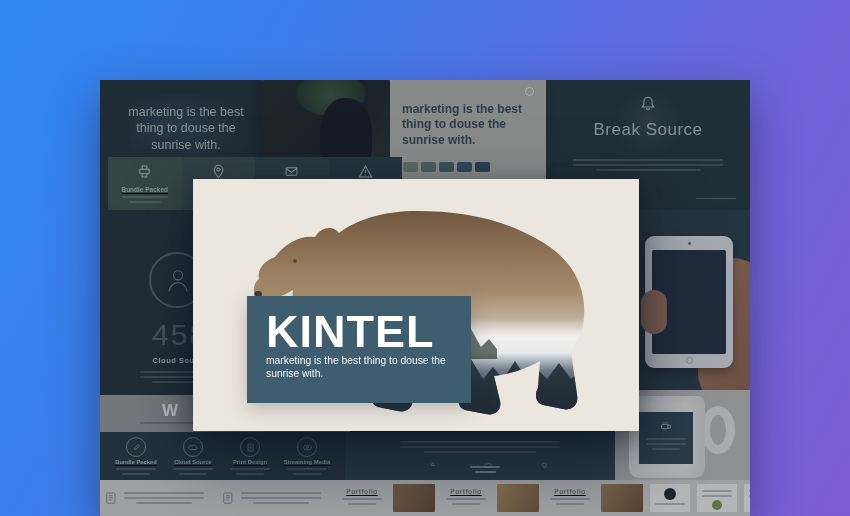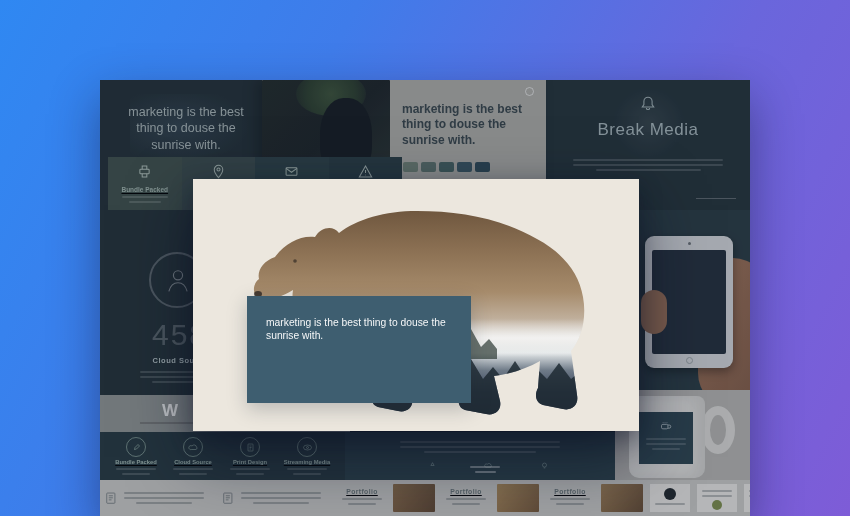--- a/index.html
+++ b/index.html
@@ -123,21 +123,21 @@
   .bars.d i{background:rgba(50,60,65,.3);}
   .bars i.s{width:70%;margin-left:auto;margin-right:auto;}
 
   
   .hero{position:absolute;left:193px;top:179px;width:446px;height:252px;background:#ece7de;z-index:10;
     box-shadow:0 26px 60px rgba(10,15,35,.55),0 8px 20px rgba(10,15,35,.35);overflow:hidden;}
   .bear{position:absolute;left:52px;top:30px;width:356px;height:218px;}
   .kbox{position:absolute;left:54px;top:117px;width:224px;height:107px;background:#3e5e70;z-index:2;
     box-shadow:0 6px 18px rgba(30,45,55,.25);padding:13px 0 0 19px;}
   .ktitle{color:#ffffff;font-size:45px;font-weight:700;letter-spacing:1px;line-height:1;}
-  .ktag{margin-top:7px;color:rgba(255,255,255,.95);font-size:10.3px;line-height:1.3;font-weight:400;}
+  .ktag{color:rgba(255,255,255,.95);font-size:10.3px;line-height:1.3;font-weight:400;}
 </style>
 </head>
 <body>
 
 <div class="stage">
 
   <div class="collage">
 
     <div class="abs slideA">
       <div class="photoHint"></div>
@@ -214,21 +214,21 @@
           </div>
       </div>
     </div>
 
     <div class="abs bp">
       <div class="glow"></div>
       <svg viewBox="0 0 22 22" fill="none" stroke-width="1.3">
           <path d="M11 4a5 5 0 0 1 5 5v4l2 3H4l2-3V9a5 5 0 0 1 5-5z"></path>
           <path d="M9 17a2 2 0 0 0 4 0"></path>
         </svg>
-      <div class="t">Break Media</div>
+      <div class="t">Break Source</div>
       <div class="bars">
           <i></i>
           <i></i>
           <i class="s"></i>
         </div>
       <div class="dv"></div>
     </div>
 
     <div class="abs tabpanel">
       <div class="hand"></div>
@@ -465,20 +465,21 @@
       <path d="M16,92 C8,88 6,76 14,70 C12,62 18,52 30,48 C40,34 56,26 70,28 C76,18 88,16 94,24 C112,10 140,2 172,2 C216,2 258,10 292,30 C318,44 334,64 338,88 C342,110 336,130 326,142 L332,186 C334,196 327,202 318,200 L298,196 C291,194 289,186 293,179 L295,152 C281,160 265,165 249,167 L255,192 C257,201 250,207 241,205 L220,201 C213,199 212,191 216,185 L218,163 L162,161 L167,189 C169,198 162,204 153,202 L133,198 C126,196 125,188 129,182 L132,155 C112,149 97,138 89,122 L83,146 C80,156 71,159 63,154 L48,145 C41,141 42,133 48,129 L60,117 C50,105 46,93 48,81 C38,87 26,92 16,92 Z" fill="url(#fur)"></path>
       <g clip-path="url(#bearclip)">
         <rect x="0" y="110" width="356" height="38" fill="url(#mistg)"></rect>
         <path d="M30,150 L30,134 L40,134 L46,116 L54,134 L60,124 L68,136 L78,110 L88,136 L96,124 L104,136 L114,112 L124,136 L132,126 L140,138 L150,114 L160,138 L170,126 L178,138 L188,116 L198,138 L208,128 L216,138 L226,120 L236,138 L244,130 L252,140 L252,150 Z" fill="#2e3b35" opacity="0.7"></path>
         <path d="M90,218 L90,168 L100,148 L110,168 L118,154 L128,170 L140,146 L152,170 L160,156 L170,170 L182,148 L194,170 L204,158 L214,170 L226,150 L238,170 L248,158 L258,170 L270,152 L282,170 L292,160 L302,170 L314,154 L326,170 L336,162 L346,170 L356,166 L356,218 Z" fill="#1f2a33" opacity="0.85"></path>
       </g>
       <ellipse cx="13" cy="85" rx="4" ry="3" fill="#241f1c" opacity="0.75"></ellipse>
       <circle cx="50" cy="52" r="1.8" fill="#241f1c" opacity="0.6"></circle>
     </svg>
     <div class="kbox">
+      <div class="ktitle">KINTEL</div>
       <div class="ktag">
         <span>marketing is the best thing to douse the</span><br>
         <span>sunrise with.</span>
       </div>
     </div>
   </div>
 
 </div>
 
 </body></html>

